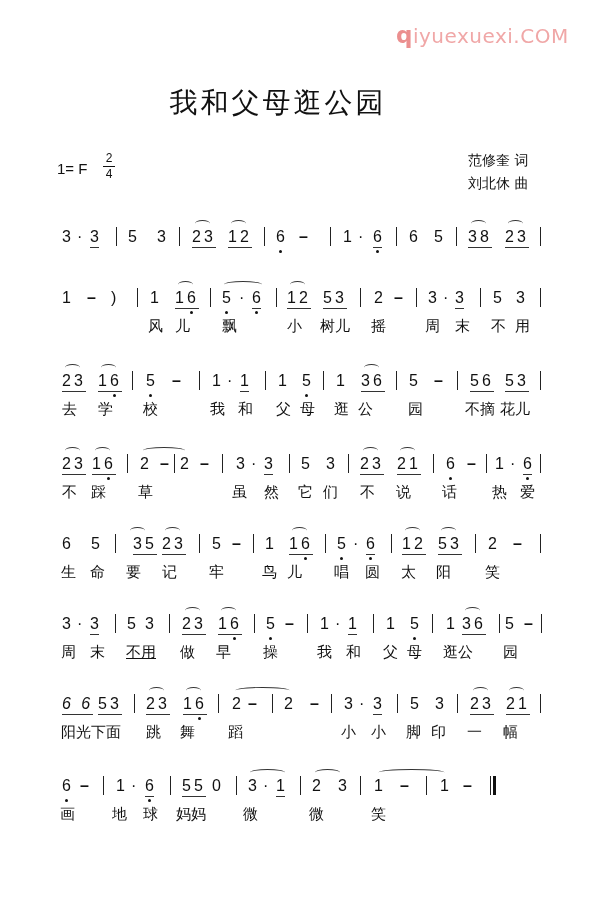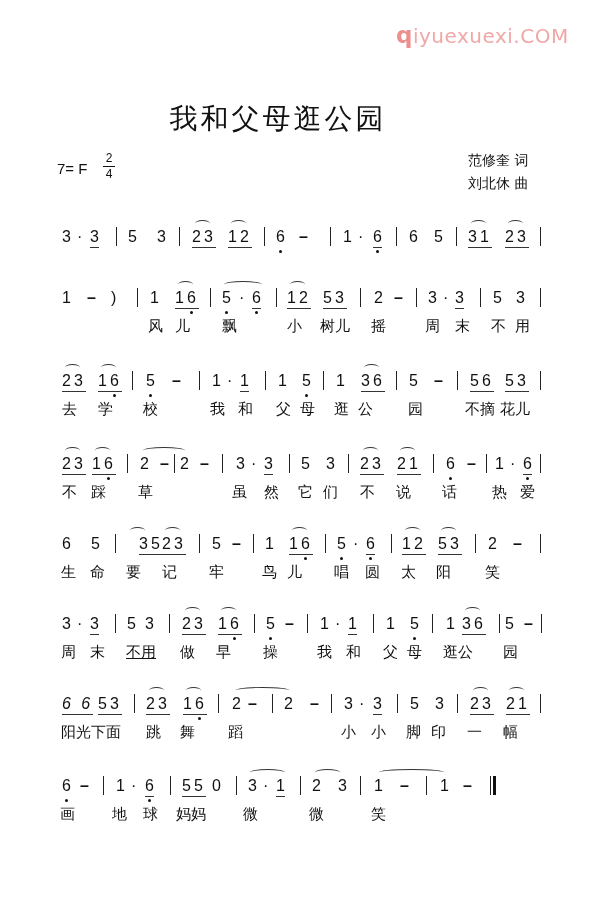--- a/index.html
+++ b/index.html
@@ -1,21 +1,21 @@
 <!DOCTYPE html>
 <html><head>
 <meta charset="utf-8">
 <style>
   html, body { margin:0; padding:0; background:#ffffff; }
   body { width:600px; height:904px; position:relative; overflow:hidden;
          font-family:"Liberation Sans","DejaVu Sans",sans-serif; color:#111; }
   .wm { position:absolute; left:396px; top:22px; font-size:20px; color:#f0a7a7;
         letter-spacing:0.5px; font-family:"DejaVu Sans",sans-serif; }
   .wm .q { font-weight:bold; font-size:23px; color:#eb8f8f; }
-  .title { position:absolute; left:0; width:556px; top:100px; text-align:center;
+  .title { position:absolute; left:0; width:556px; top:84px; text-align:center;
            font-size:28px; letter-spacing:3px; font-family:Liberation Mono, monospace; }
   .key { position:absolute; left:57px; top:160px; font-size:15px; }
   .frac { position:absolute; left:103px; top:152px; font-size:12px; line-height:13px; text-align:center; width:12px;}
   .frac .bar { border-top:1px solid #111; margin:1px 0; }
   .credit { position:absolute; left:468px; font-size:14px; font-family:"DejaVu Sans",sans-serif; }
   .tok { position:absolute; font-size:16px; line-height:18px; }
   .note { letter-spacing:3px; }
   .ul { border-bottom:1px solid #333; padding-bottom:1px; }
   .bar-line { position:absolute; width:1px; height:19px; background:#222; }
   .final { position:absolute; width:3px; height:19px; background:#111; }
@@ -24,21 +24,21 @@
 </style>
 </head>
 <body>
 
 <div class="wm">
   <span class="q">q</span><span>iyuexuexi.COM</span>
 </div>
 
 <div class="title">我和父母逛公园</div>
 
-<div class="key">7= F</div>
+<div class="key">1= F</div>
 <div class="frac">
   <div>2</div>
   <div class="bar"></div>
   <div>4</div>
 </div>
 
 <div class="credit" style="top:152px">范修奎 词</div>
 <div class="credit" style="top:175px">刘北休 曲</div>
 
 <div id="score">
@@ -59,21 +59,21 @@
     <div class="tok" style="left: 299px; top: 228px; font-weight: bold;">–</div>
     <div class="bar-line" style="left: 330px; top: 227px;"></div>
     <div class="tok" style="left: 343px; top: 228px;">1</div>
     <div class="tok" style="left: 358px; top: 228px;">·</div>
     <div class="tok ul" style="left: 373px; top: 228px;">6</div>
     <div class="" style="position: absolute; width: 3px; height: 3px; border-radius: 50%; background: rgb(17, 17, 17); left: 376px; top: 250px;"></div>
     <div class="bar-line" style="left: 396px; top: 227px;"></div>
     <div class="tok" style="left: 409px; top: 228px;">6</div>
     <div class="tok" style="left: 434px; top: 228px;">5</div>
     <div class="bar-line" style="left: 456px; top: 227px;"></div>
-    <div class="tok note ul" style="left: 468px; top: 228px;">31</div>
+    <div class="tok note ul" style="left: 468px; top: 228px;">38</div>
     <div class="slur" style="left: 471px; width: 15px; top: 220px;"></div>
     <div class="tok note ul" style="left: 505px; top: 228px;">23</div>
     <div class="slur" style="left: 508px; width: 15px; top: 220px;"></div>
     <div class="bar-line" style="left: 540px; top: 227px;"></div>
     <div class="tok" style="left: 62px; top: 289px;">1</div>
     <div class="tok" style="left: 87px; top: 289px; font-weight: bold;">–</div>
     <div class="tok" style="left: 111px; top: 289px;">)</div>
     <div class="bar-line" style="left: 137px; top: 288px;"></div>
     <div class="tok" style="left: 150px; top: 289px;">1</div>
     <div class="tok note ul" style="left: 175px; top: 289px;">16</div>
@@ -193,21 +193,21 @@
     <div class="lyr" style="left: 298px; top: 483px;">它</div>
     <div class="lyr" style="left: 323px; top: 483px;">们</div>
     <div class="lyr" style="left: 360px; top: 483px;">不</div>
     <div class="lyr" style="left: 396px; top: 483px;">说</div>
     <div class="lyr" style="left: 442px; top: 483px;">话</div>
     <div class="lyr" style="left: 492px; top: 483px;">热</div>
     <div class="lyr" style="left: 520px; top: 483px;">爱</div>
     <div class="tok" style="left: 62px; top: 535px;">6</div>
     <div class="tok" style="left: 91px; top: 535px;">5</div>
     <div class="bar-line" style="left: 115px; top: 534px;"></div>
-    <div class="tok note ul" style="left: 139px; top: 535px;">35</div>
+    <div class="tok note ul" style="left: 133px; top: 535px;">35</div>
     <div class="slur" style="left: 130px; width: 15px; top: 527px;"></div>
     <div class="tok note ul" style="left: 162px; top: 535px;">23</div>
     <div class="slur" style="left: 165px; width: 15px; top: 527px;"></div>
     <div class="bar-line" style="left: 199px; top: 534px;"></div>
     <div class="tok" style="left: 212px; top: 535px;">5</div>
     <div class="tok" style="left: 232px; top: 535px; font-weight: bold;">–</div>
     <div class="bar-line" style="left: 253px; top: 534px;"></div>
     <div class="tok" style="left: 265px; top: 535px;">1</div>
     <div class="tok note ul" style="left: 289px; top: 535px;">16</div>
     <div class="" style="position: absolute; width: 3px; height: 3px; border-radius: 50%; background: rgb(17, 17, 17); left: 304px; top: 557px;"></div>

